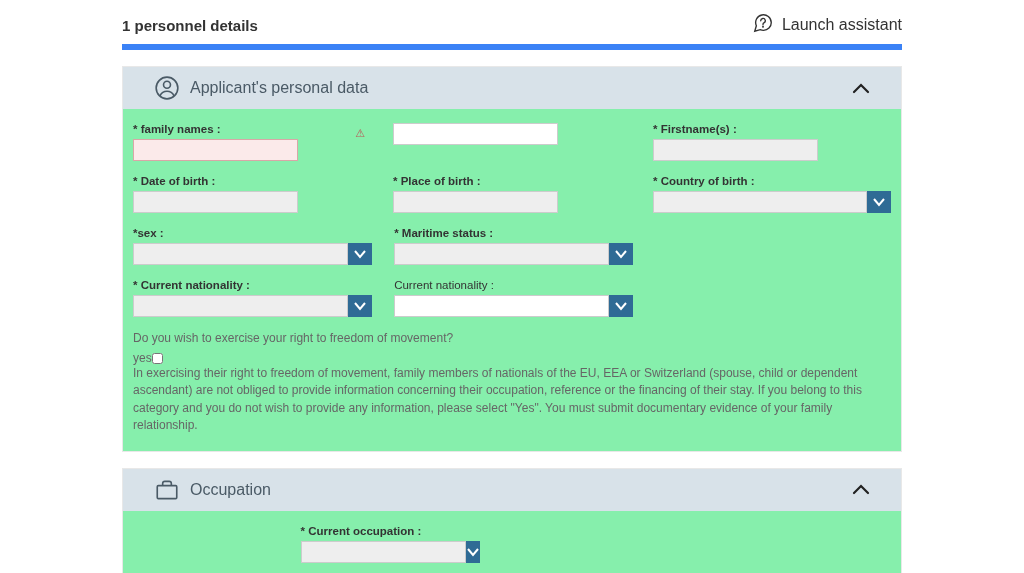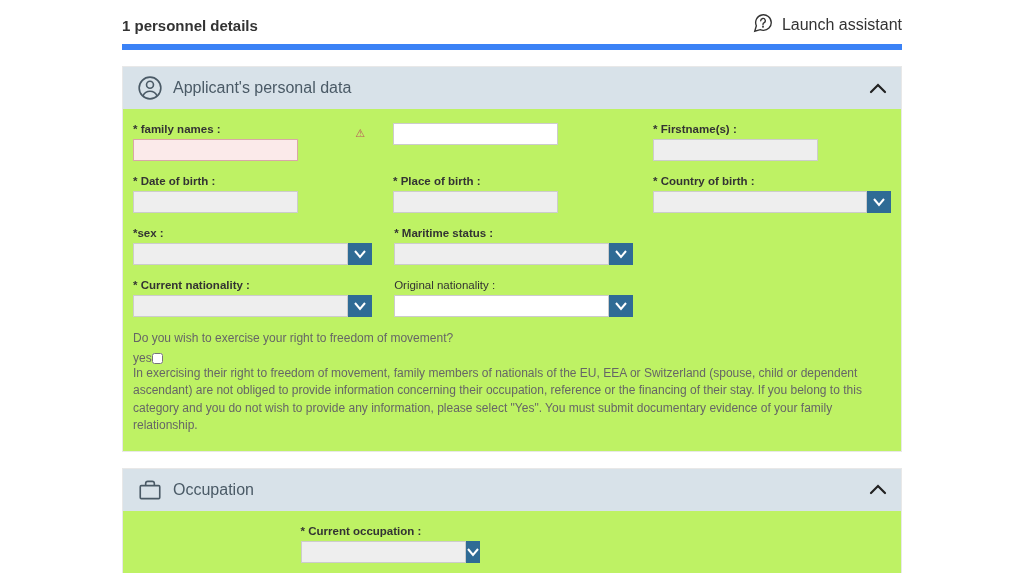--- a/index.html
+++ b/index.html
@@ -38,40 +38,40 @@
   }
   .launch-assist svg { width: 22px; height: 22px; }
   .section {
     margin-top: 16px;
     border: 1px solid #e8e8e8;
   }
   .section-header {
     background: #d8e2e9;
     display: flex;
     align-items: center;
-    padding: 8px 14px;
+    padding: 8px 31px;
     cursor: pointer;
   }
   .section-header .icon-box {
     width: 26px; height: 26px;
     margin-right: 10px;
     display:flex; align-items:center; justify-content:center;
   }
   .section-header .title {
     flex: 1;
     font-size: 16px;
     color: #4a5a66;
   }
   .section-header .chev {
     font-size: 18px;
     color: #222;
   }
   .section-body {
     padding: 14px 10px 16px 10px;
-    background: #bef264;
+    background: #86efac;
   }
   .row {
     display: flex;
     gap: 22px;
     margin-bottom: 14px;
   }
   .field {
     flex: 1;
     min-width: 0;
   }
@@ -244,21 +244,21 @@
           <div class="input-wrap">
             <input class="text-input" type="text" style="">
             <div class="dd-btn">
               <svg viewBox="0 0 12 10">
                   <path d="M1 2 L6 8 L11 2" stroke="#fff" stroke-width="2" fill="none"></path>
                 </svg>
             </div>
           </div>
         </div>
         <div class="field">
-          <span class="label">Original nationality :</span>
+          <span class="label">Current nationality :</span>
           <div class="input-wrap">
             <input class="text-input white" type="text" style="">
             <div class="dd-btn">
               <svg viewBox="0 0 12 10">
                   <path d="M1 2 L6 8 L11 2" stroke="#fff" stroke-width="2" fill="none"></path>
                 </svg>
             </div>
           </div>
         </div>
       </div>

